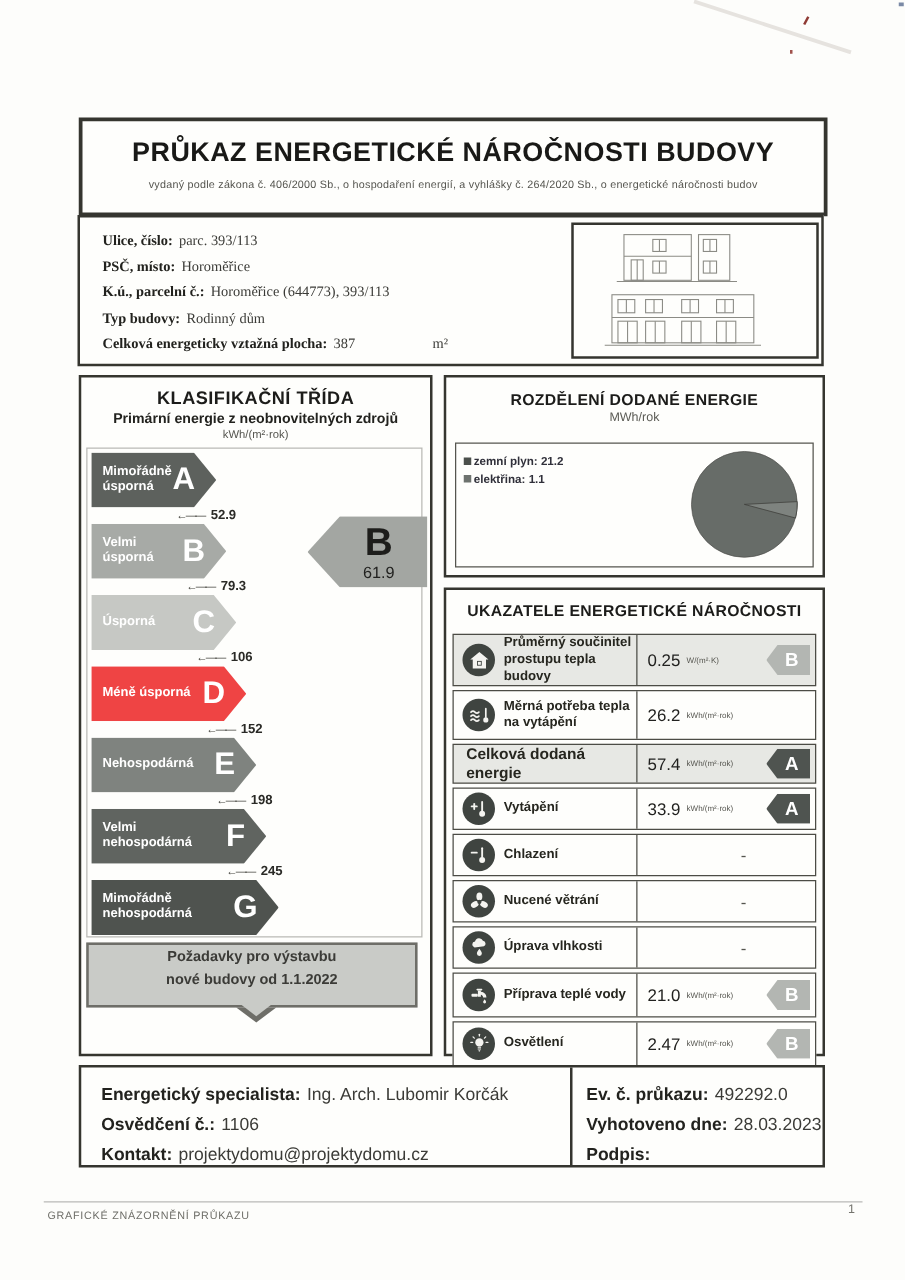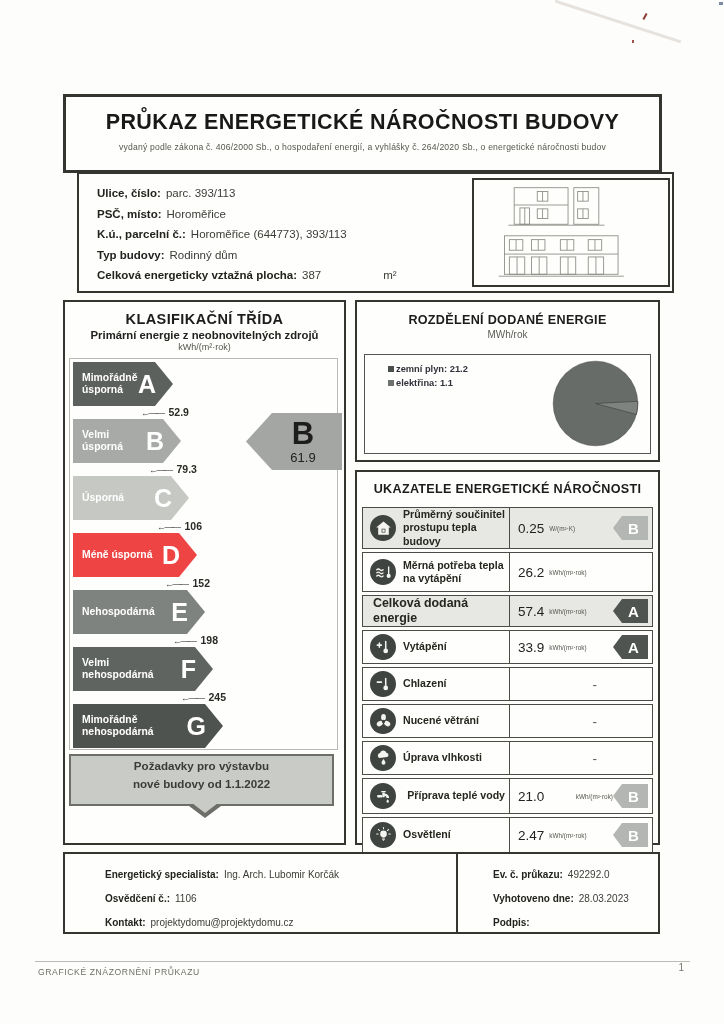--- a/index.html
+++ b/index.html
@@ -13,21 +13,21 @@
   .redmark{position:absolute;left:644px;top:13px;width:2px;height:7px;background:#8f3a34;transform:rotate(28deg);}
   .reddot{position:absolute;left:632px;top:40px;width:2px;height:3px;background:#a0524c;}
   .cornerdot{position:absolute;right:1px;top:2px;width:4px;height:3px;background:#7b8aa6;}
 
   
   .title-box{left:63px;top:94px;width:593px;height:73px;border-width:3px;}
   .doc-title{margin-top:13px;text-align:center;font-size:21.5px;font-weight:bold;letter-spacing:.4px;color:#191917;}
   .doc-subtitle{margin-top:7px;text-align:center;font-size:8.6px;color:#55554f;letter-spacing:.2px;}
 
   
-  .info-box{left:77px;top:172px;width:593px;height:117px;}
+  .info-box{left:62px;top:172px;width:593px;height:117px;font-family:Liberation Serif, serif;}
   .info-rows{position:absolute;left:18px;top:9px;width:375px;}
   .info-row{font-size:11.5px;line-height:20.5px;white-space:nowrap;}
   .info-label{font-weight:bold;color:#22221e;}
   .info-value{color:#3b3b37;margin-left:5px;}
   .info-unit{color:#3b3b37;margin-left:62px;}
   .drawing-box{position:absolute;left:393px;top:4px;width:194px;height:105px;border:2px solid #35352f;background:#fefefc;}
 
   
   .class-panel{left:63px;top:300px;width:279px;height:541px;}
   .cp-title{margin-top:9px;text-align:center;font-size:14.5px;font-weight:bold;letter-spacing:.4px;color:#1c1c1a;}
@@ -57,21 +57,21 @@
   .notch-inner{position:absolute;left:50%;top:501px;transform:translateX(-50%);width:0;height:0;
         border-left:13px solid transparent;border-right:13px solid transparent;border-top:10px solid #c9cbc7;}
   .req-result{position:absolute;left:0;right:0;top:519px;text-align:center;
         font-size:13.5px;font-weight:bold;letter-spacing:.6px;color:#2c2c28;}
 
   
   .dist-panel{left:355px;top:300px;width:301px;height:158px;}
   .dp-title{margin-top:11px;text-align:center;font-size:12.6px;font-weight:bold;letter-spacing:.3px;color:#1c1c1a;}
   .dp-unit{margin-top:2px;text-align:center;font-size:10px;color:#5c5c56;}
   .dp-inner{position:absolute;left:7px;top:52px;width:285px;height:98px;border:1px solid #55554f;}
-  .legend{position:absolute;left:23px;top:7px;}
+  .legend{position:absolute;left:6px;top:7px;}
   .legend-item{font-size:9.3px;font-weight:bold;color:#30303a;line-height:14px;white-space:nowrap;}
   .legend-swatch{display:inline-block;width:6px;height:6px;margin-right:2px;}
   .pie-wrap{position:absolute;right:6px;top:0px;}
 
   
   .ind-panel{left:355px;top:470px;width:301px;height:371px;}
   .ip-title{margin-top:10px;text-align:center;font-size:12.6px;font-weight:bold;letter-spacing:.3px;color:#1c1c1a;}
   .t-rows{position:absolute;left:5px;top:35px;right:5px;}
   .t-row{display:flex;align-items:center;border:1px solid #4c4c46;margin-bottom:3px;background:#fefefc;box-sizing:border-box;}
   .t-row.shaded{background:#e7e8e4;}
@@ -89,21 +89,21 @@
         display:flex;align-items:center;justify-content:center;}
   .t-badge span{font-size:15px;font-weight:bold;color:#fff;padding-left:6px;}
   .t-badge.empty{clip-path:none;background:transparent;}
   .t-row.dash .t-value{margin-left:auto;margin-right:16px;color:#55554f;}
 
   
   .foot-box{left:63px;top:852px;width:593px;height:78px;}
   .foot-left{position:absolute;left:16px;top:9px;}
   .foot-right{position:absolute;left:404px;top:9px;}
   .foot-divider{position:absolute;left:391px;top:0;bottom:0;border-left:2px solid #35352f;}
-  .foot-row{font-size:10px;line-height:24px;white-space:nowrap;margin-left:24px;}
+  .foot-row{font-size:14px;line-height:24px;white-space:nowrap;}
   .foot-row b{color:#22221e;}
   .foot-row span{color:#3b3b37;margin-left:5px;}
 
   
   .bottom-line{position:absolute;left:35px;top:961px;width:655px;height:1px;background:#aeaeaa;opacity:.85;}
   .bottom-label{position:absolute;left:38px;top:967px;font-size:8.6px;color:#6e6e68;letter-spacing:.6px;}
   .page-num{position:absolute;right:40px;top:962px;font-size:10px;color:#74746e;}
 </style>
 </head>
 <body>
@@ -357,21 +357,21 @@
                 <path d="M12 12.6c1.7 2.5 2.5 3.6 2.5 4.8a2.5 2.5 0 0 1-5 0c0-1.2.8-2.3 2.5-4.8z"></path>
               </svg>
             </div>
           </div>
           <div class="t-label">Úprava vlhkosti</div>
           <div class="t-val">
             <span class="t-value">-</span>
             <div class="t-badge empty"></div>
           </div>
         </div>
-        <div class="t-row" style="height: 36px; text-align: right;">
+        <div class="t-row" style="height: 36px;">
           <div class="t-icon">
             <div class="icon-circle">
               <svg viewBox="0 0 24 24" fill="#f4f4f0">
                 <path d="M10.5 6.8h3v1.4c3.3.4 5.6 2.6 5.6 5.6h-3.3c0-1.5-1-2.4-2.3-2.7v2h-3z"></path>
                 <rect x="9" y="5.1" width="6" height="1.6" rx="0.8"></rect>
                 <rect x="4" y="10.2" width="6.4" height="3" rx="1"></rect>
                 <path d="M17.4 15.6c1 1.4 1.4 2.1 1.4 2.8a1.5 1.5 0 0 1-3 0c0-.7.5-1.4 1.6-2.8z"></path>
               </svg>
             </div>
           </div>

